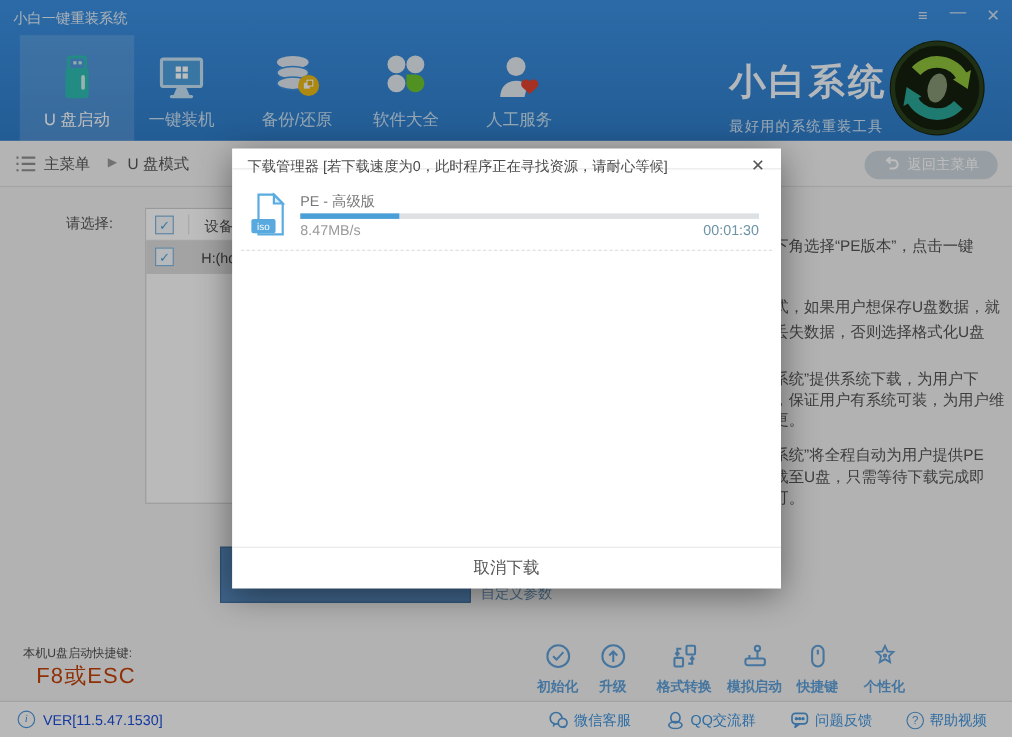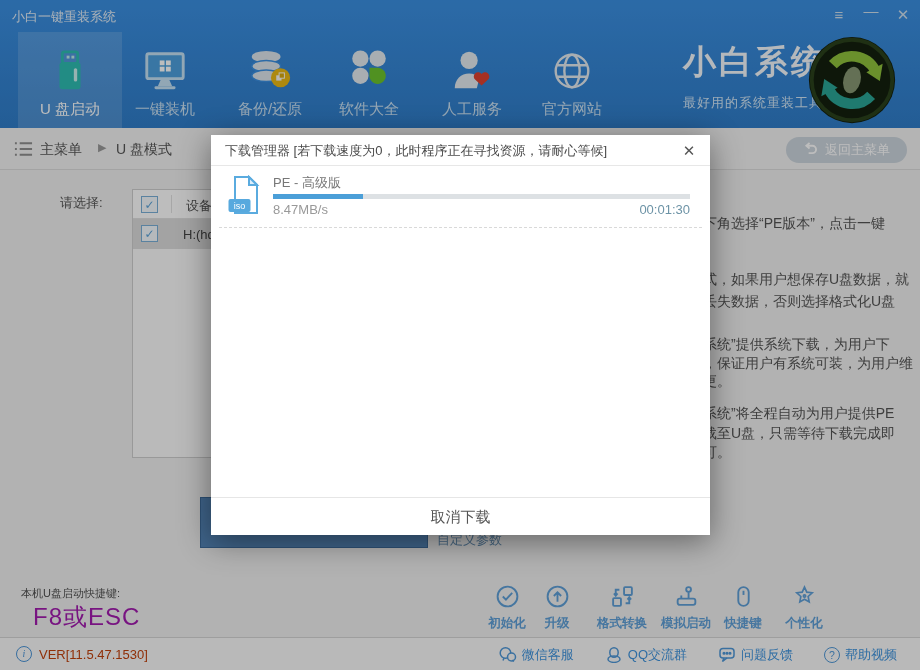--- a/index.html
+++ b/index.html
@@ -15,21 +15,21 @@
   .win-controls{position:absolute;right:6px;top:2px;display:flex;gap:10px;}
   .win-btn{width:22px;height:26px;color:#cfe0ee;font-size:15px;text-align:center;line-height:26px;cursor:pointer;}
   .win-btn.min{line-height:18px;}
 
   .tab{position:absolute;top:32px;height:96px;width:104px;text-align:center;cursor:pointer;}
   .tab.active{background:rgba(255,255,255,0.14);}
   .tab .ic{margin-top:10px;height:58px;display:flex;align-items:center;justify-content:center;}
   .tab .lb{font-size:15px;color:#c9e0f2;}
   .tab.active .lb{color:#ffffff;}
 
-  .brand{position:absolute;left:663px;top:40px;margin-left:20px;}
+  .brand{position:absolute;left:663px;top:52px;}
   .brand .t{font-size:33px;font-weight:bold;color:#f4f9fd;letter-spacing:3px;}
   .brand .s{font-size:13px;color:#d2e6f6;margin-top:9px;letter-spacing:1px;}
   .logo{position:absolute;left:806px;top:34px;}
 
   
   .crumbbar{position:absolute;top:128px;left:0;right:0;height:42px;background:#f3f3f3;border-bottom:1px solid #dcdcdc;}
   .crumb-ic{left:14px;top:13px;}
   .crumb-root{left:40px;top:13px;font-size:14px;color:#555;cursor:pointer;}
   .crumb-sep{left:98px;top:13px;font-size:11px;color:#9a9a9a;}
   .crumb-cur{left:116px;top:13px;font-size:14px;color:#555;}
@@ -46,39 +46,39 @@
   .col-div{position:absolute;left:38px;top:5px;bottom:5px;width:1px;background:#e2e2e2;}
   .th-label{left:53px;top:7px;font-size:13px;color:#555;}
   .tr-label{left:50px;top:8px;font-size:13px;color:#444;}
 
   .primary-btn{position:absolute;left:200px;top:497px;width:228px;height:51px;background:#5587bb;border:1px solid #3e6e9e;cursor:pointer;}
   .custom-params{left:437px;top:531px;font-size:13px;color:#628cb0;cursor:pointer;}
   .rtext{position:absolute;left:703px;font-size:14px;color:#545454;white-space:nowrap;}
 
   
   .hotkey-label{left:21px;top:586px;font-size:11px;color:#4f4f4f;}
-  .hotkey-value{left:33px;top:601px;font-size:24px;color:#a21caf;letter-spacing:1px;}
+  .hotkey-value{left:33px;top:601px;font-size:20px;color:#c2410c;letter-spacing:1px;}
   .tool{position:absolute;top:584px;width:90px;transform:translateX(-50%);text-align:center;cursor:pointer;}
   .tool .lb{font-size:12.5px;color:#5fa0d8;margin-top:2px;font-weight:bold;}
 
   
   .footer{position:absolute;left:0;right:0;bottom:0;height:33px;background:#fafafa;border-top:1px solid #d6d6d6;}
   .ver{position:absolute;left:16px;top:8px;display:flex;align-items:center;gap:7px;}
   .info-circle{width:16px;height:16px;border:1.5px solid #4a94d8;border-radius:50%;color:#4a94d8;
     font-size:10px;font-style:italic;text-align:center;line-height:14px;font-family:"Liberation Serif",serif;}
-  .ver-text{font-size:13px;color:#c2410c;}
+  .ver-text{font-size:13px;color:#1d4ed8;}
   .flinks{position:absolute;right:23px;top:0;height:33px;display:flex;align-items:center;gap:31px;}
   .flink{display:flex;align-items:center;gap:5px;font-size:13px;color:#3e93dd;cursor:pointer;}
   .qmark{width:16px;height:16px;border:1.4px solid #4f98d8;border-radius:50%;font-size:10.5px;color:#4f98d8;text-align:center;line-height:14px;}
 
   
   .dim{position:absolute;inset:0;background:rgba(0,0,0,0.26);z-index:40;}
   .dialog{position:absolute;left:211px;top:135px;width:499px;height:400px;background:#fff;z-index:100;
     box-shadow:0 6px 30px rgba(0,0,0,0.45);}
-  .dlg-titlebar{position:absolute;left:0;top:0;right:0;height:31px;border-bottom:1px solid #e7e7e7;}
+  .dlg-titlebar{position:absolute;left:0;top:0;right:0;height:19px;border-bottom:1px solid #e7e7e7;}
   .dlg-title{left:14px;top:0;line-height:31px;font-size:13px;color:#4a4a4a;}
   .dlg-close{position:absolute;right:10px;top:0;width:22px;height:31px;line-height:31px;text-align:center;
     color:#555;font-size:15px;cursor:pointer;}
   .dl-item{position:absolute;left:0;top:31px;right:0;height:61px;}
   .iso-ic{position:absolute;left:16px;top:9px;}
   .dl-name{left:62px;top:8px;font-size:13px;color:#777;}
   .dl-bar{position:absolute;left:62px;top:28px;width:417px;height:5px;background:#dde1e4;}
   .dl-fill{height:5px;background:#4b9fd8;}
   .dl-speed{left:62px;top:36px;font-size:13px;color:#999;}
   .dl-eta{right:20px;left:auto;top:36px;font-size:13px;color:#6d93a6;}
@@ -157,30 +157,20 @@
       <div class="ic">
         <svg width="46" height="46" viewBox="0 0 48 48">
           <circle cx="21" cy="13" r="9" fill="#e4ebf0"></circle>
           <path d="M6 42c0-9.5 6.5-15.5 15-15.5 4.5 0 8.2 1.7 10.8 4.6L29 42z" fill="#e4ebf0"></path>
           <path d="M34 27c1.8-2.2 5-2.3 6.8-.5 1.8 1.8 1.8 4.6 0 6.4L34 39l-6.8-6.1c-1.8-1.8-1.8-4.6 0-6.4 1.8-1.8 5-1.7 6.8.5z" fill="#e0412e"></path>
         </svg>
       </div>
       <div class="lb">人工服务</div>
     </div>
 
-    <div class="tab" style="left:520px">
-      <div class="ic">
-        <svg width="46" height="46" viewBox="0 0 48 48" fill="none" stroke="#e4ebf0" stroke-width="2.5">
-          <circle cx="24" cy="24" r="17"></circle>
-          <ellipse cx="24" cy="24" rx="8" ry="17"></ellipse>
-          <path d="M8.5 18h31M8.5 30h31"></path>
-        </svg>
-      </div>
-      <div class="lb">官方网站</div>
-    </div>
 
     <div class="brand">
       <div class="t">小白系统</div>
       <div class="s">最好用的系统重装工具</div>
     </div>
     <div class="logo">
       <svg width="92" height="92" viewBox="0 0 96 96">
         <circle cx="48" cy="48" r="45" fill="#14200e"></circle>
         <circle cx="48" cy="48" r="42" fill="none" stroke="#2f4a1f" stroke-width="4" opacity="0.8"></circle>
         <path d="M28 32 A27 27 0 0 1 72 38" stroke="#8fc33c" stroke-width="11" fill="none"></path>

